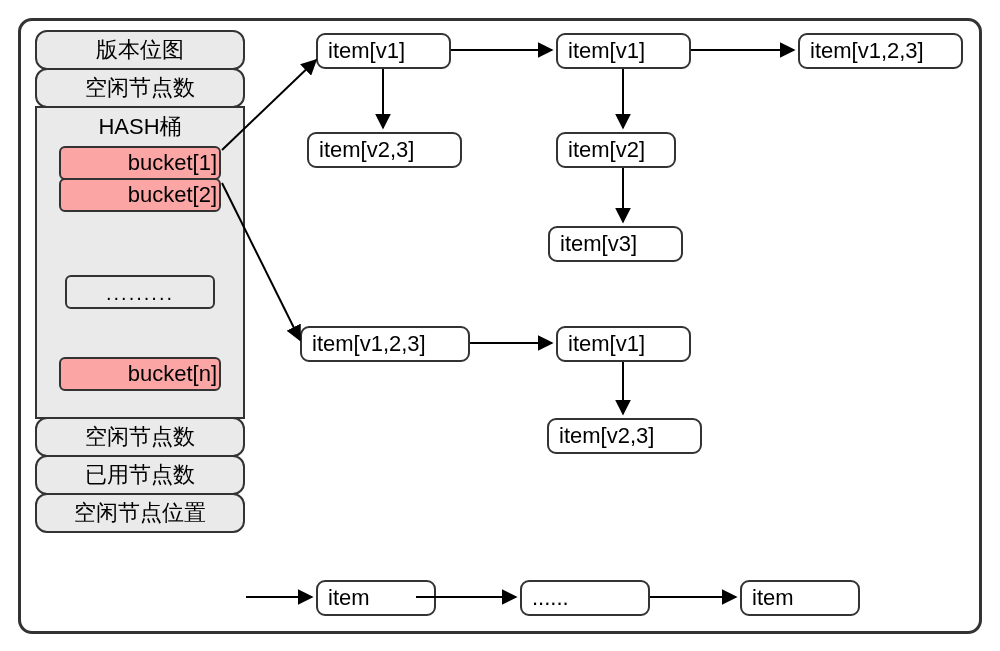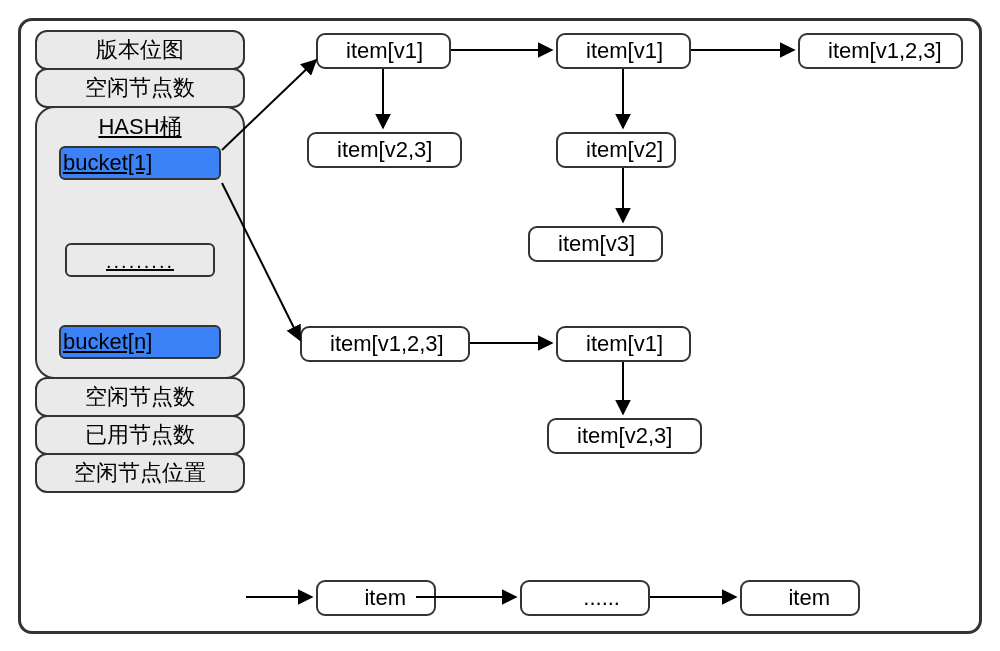--- a/index.html
+++ b/index.html
@@ -38,37 +38,36 @@
     border: 2px solid #333;
     border-radius: 12px;
     background: #eaeaea;
     text-align: center;
     padding: 3px 2px;
     margin-bottom: -2px; 
     font-size: 22px;
   }
   .hash-group {
     border: 2px solid #333;
-    border-radius: 20px;
+    border-radius: 0;
     background: #eaeaea;
     margin-bottom: -2px;
     padding: 4px 4px 6px 4px;
-    text-decoration: underline;
   }
   .hash-group .hash-title {
     text-align: center;
     font-size: 22px;
     padding: 0 0 4px 0;
   }
   .hash-group .bucket {
     margin: 0 18px -2px 18px;
     border: 2px solid #333;
     border-radius: 6px;
-    background: #3b82f6;
-    text-align: left;
+    background: #fca5a5;
+    text-align: right;
     padding: 2px 2px;
     font-size: 22px;
   }
   .hash-group .gap {
     height: 65px;
   }
   .hash-group .dots {
     margin: 0 24px 8px 24px;
     border: 2px solid #333;
     border-radius: 6px;
@@ -81,22 +80,22 @@
   .hash-group .gap2 {
     height: 40px;
   }
 
   
   .node {
     position: absolute;
     border: 2px solid #333;
     border-radius: 9px;
     background: #fff;
-    text-align: right;
-    padding: 3px 28px;
+    text-align: left;
+    padding: 3px 10px;
     font-size: 22px;
     min-width: 120px;
   }
 
   
   svg.arrows {
     position: absolute;
     left: 0; top: 0;
     width: 1000px; height: 651px;
     pointer-events: none;
@@ -107,38 +106,39 @@
 
 <div class="canvas">
   <div class="outer"></div>
 
   <div class="stack">
     <div class="cell">版本位图</div>
     <div class="cell">空闲节点数</div>
     <div class="hash-group">
       <div class="hash-title">HASH桶</div>
       <div class="bucket">bucket[1]</div>
+      <div class="bucket">bucket[2]</div>
       <div class="gap"></div>
       <div class="dots">.........</div>
       <div class="gap2"></div>
-      <div class="bucket" style="margin-bottom:12px">bucket[n]</div>
+      <div class="bucket" style="margin-bottom:20px">bucket[n]</div>
     </div>
     <div class="cell">空闲节点数</div>
     <div class="cell">已用节点数</div>
     <div class="cell">空闲节点位置</div>
   </div>
 
   <div class="node" style="left:316px; top:33px; width:135px">item[v1]</div>
   <div class="node" style="left:556px; top:33px; width:135px">item[v1]</div>
   <div class="node" style="left:798px; top:33px; width:165px">item[v1,2,3]</div>
 
   <div class="node" style="left:307px; top:132px; width:155px">item[v2,3]</div>
   <div class="node" style="left:556px; top:132px; width:117px">item[v2]</div>
 
-  <div class="node" style="left:528px; top:226px; width:135px">item[v3]</div>
+  <div class="node" style="left:548px; top:226px; width:135px">item[v3]</div>
 
   <div class="node" style="left:300px; top:326px; width:170px">item[v1,2,3]</div>
   <div class="node" style="left:556px; top:326px; width:135px">item[v1]</div>
 
   <div class="node" style="left:547px; top:418px; width:155px">item[v2,3]</div>
 
   <div class="node" style="left:316px; top:580px; width:100px">item</div>
   <div class="node" style="left:520px; top:580px; width:130px">......</div>
   <div class="node" style="left:740px; top:580px; width:100px">item</div>
 

